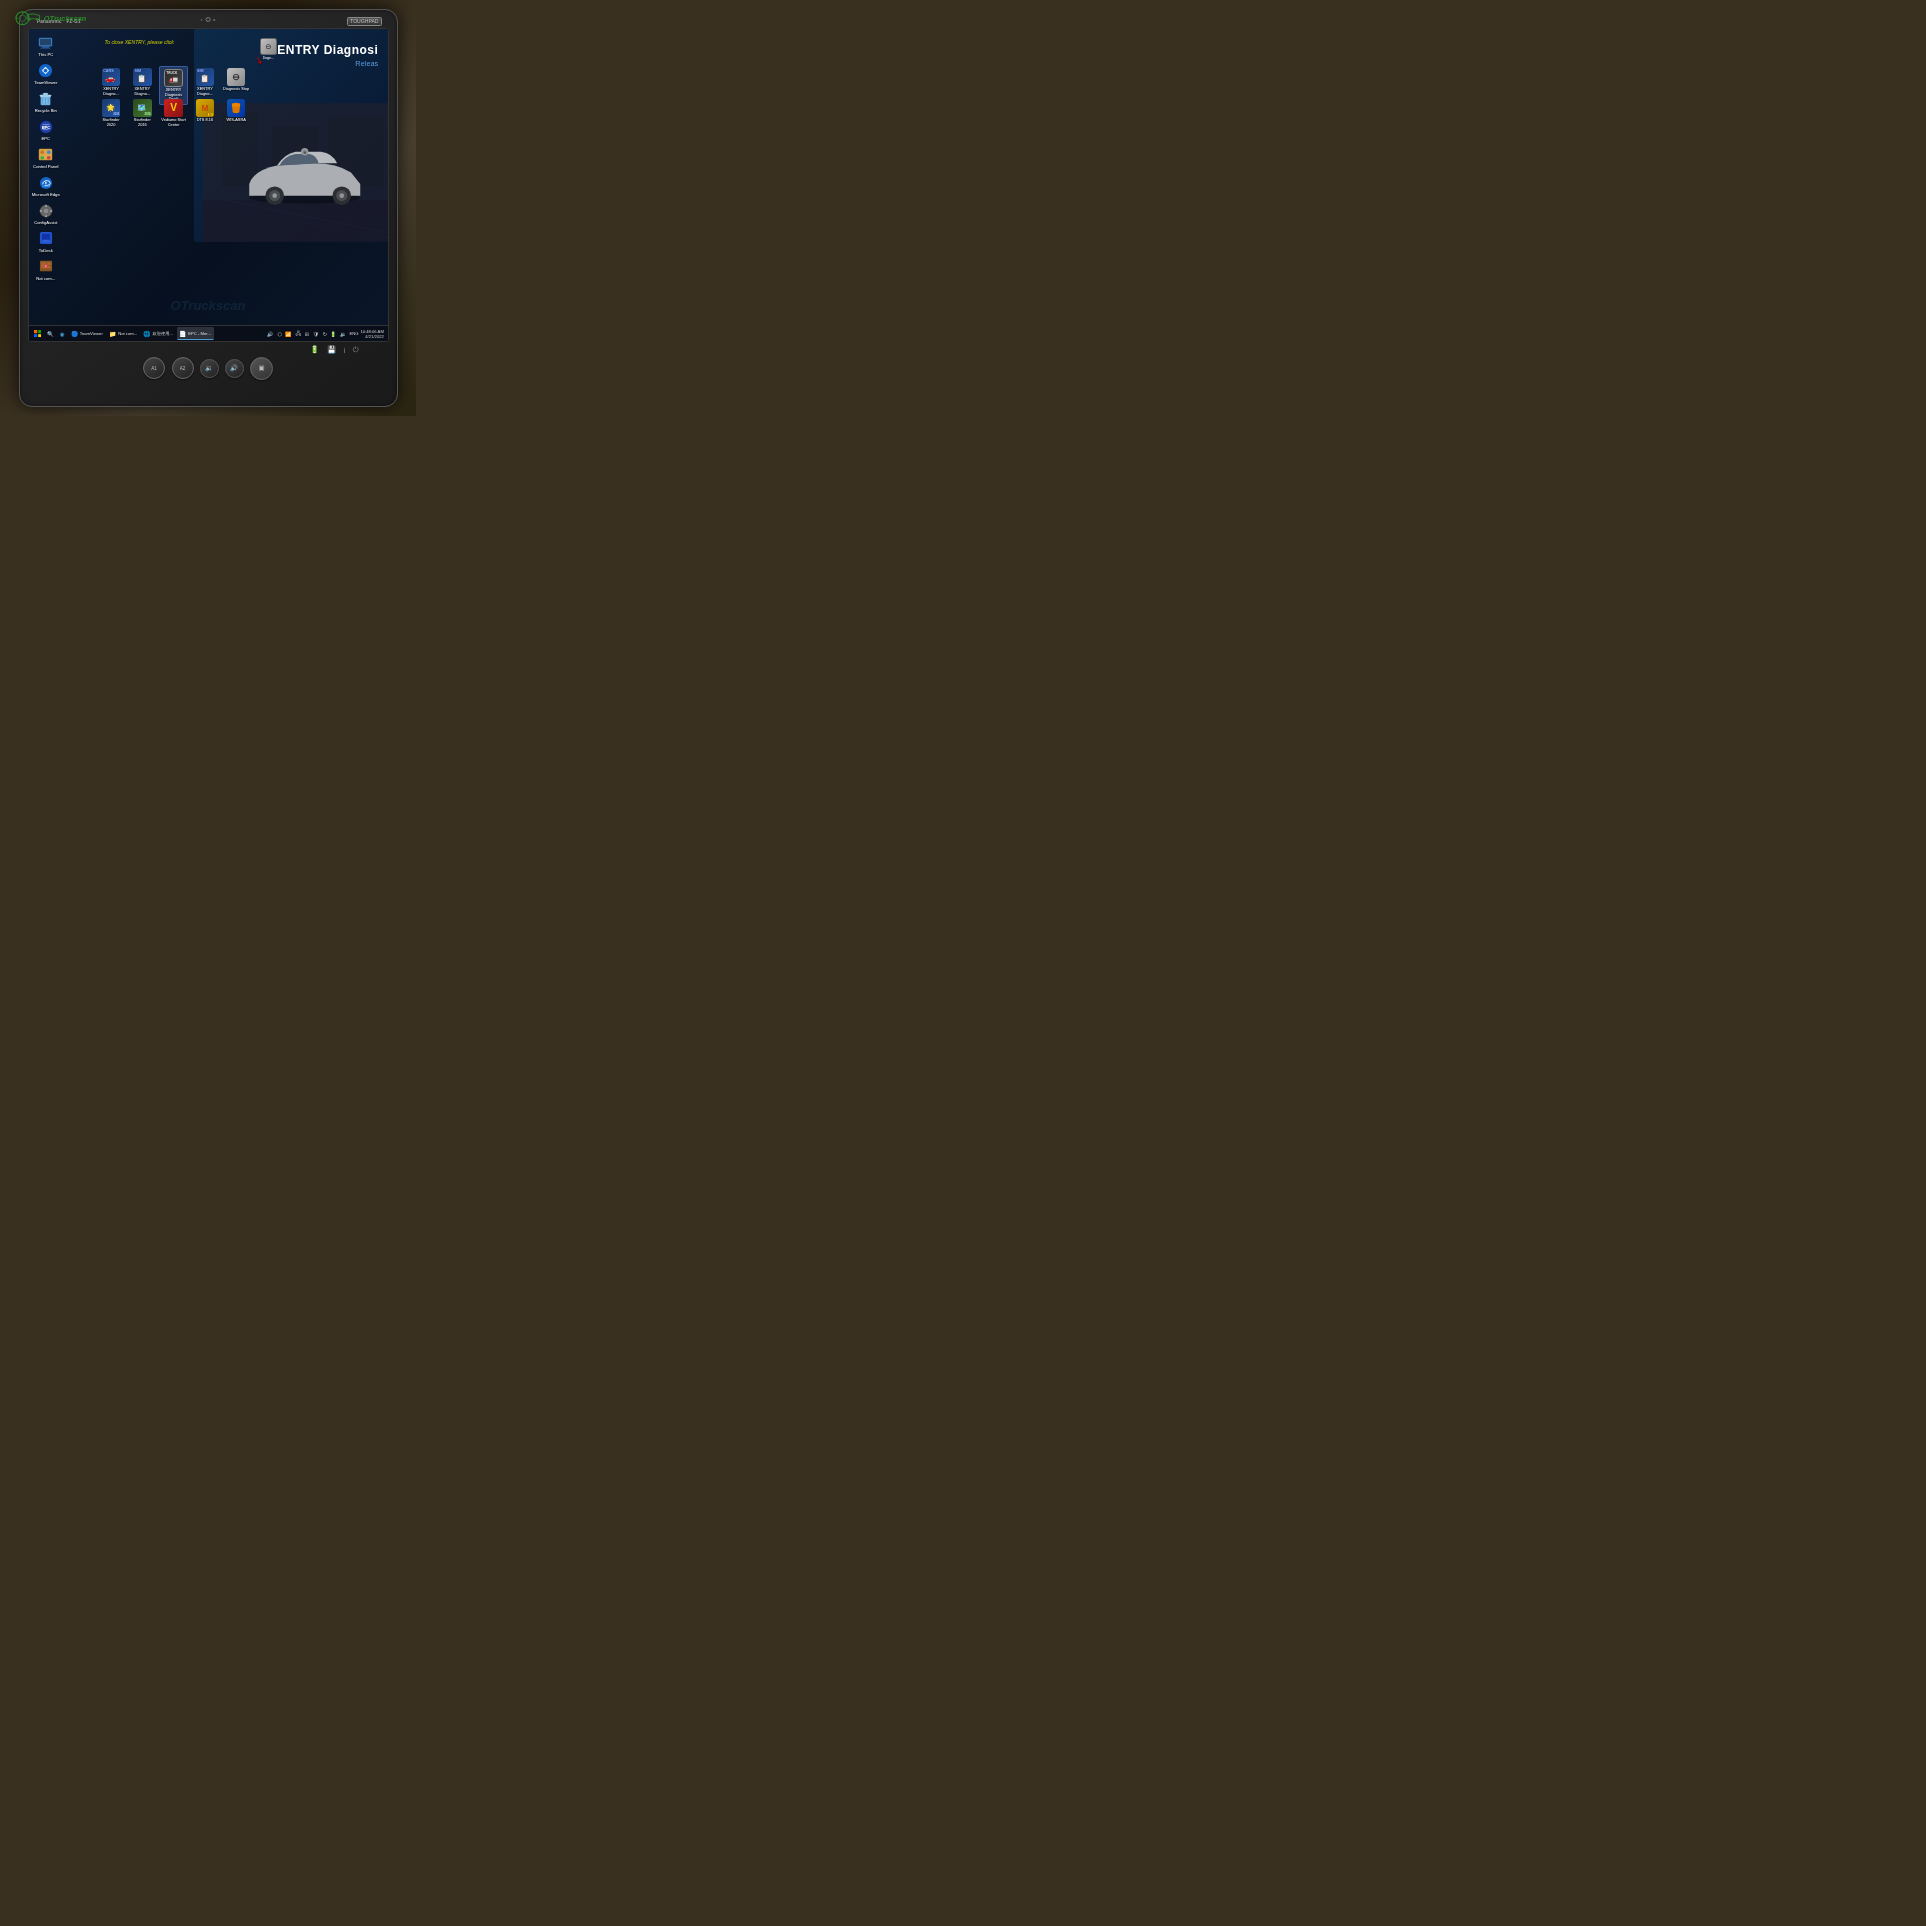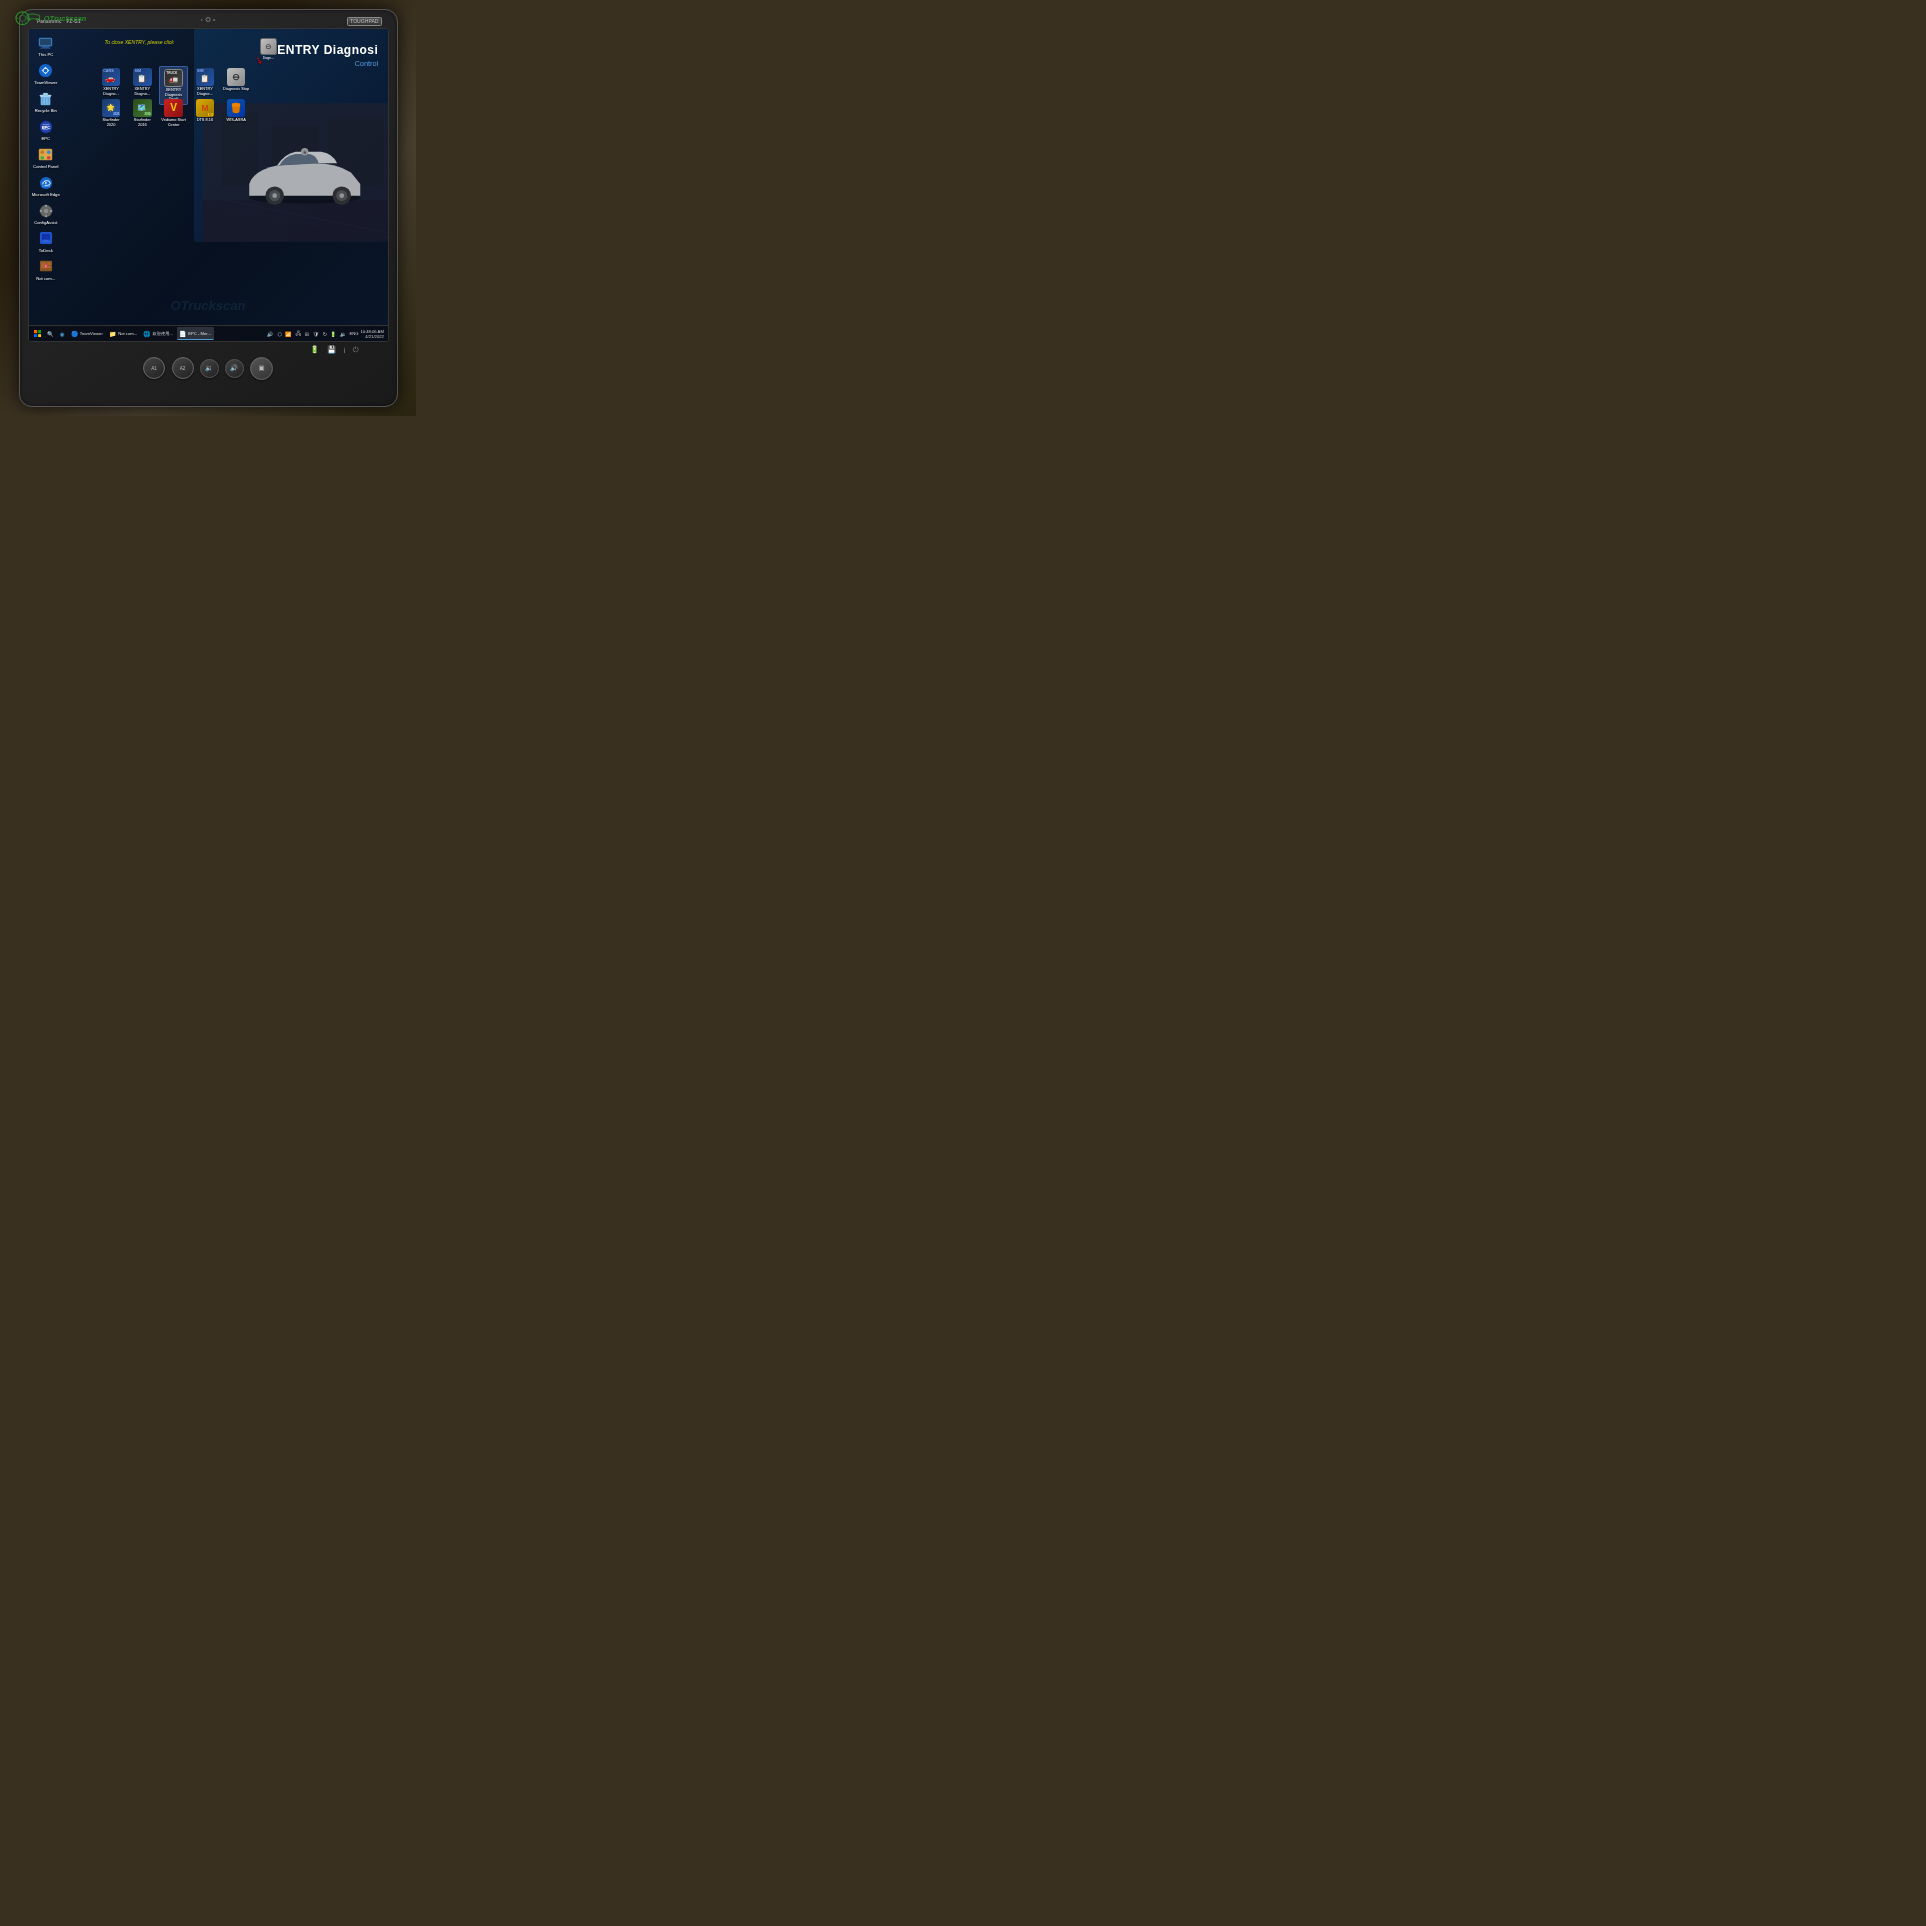--- a/index.html
+++ b/index.html
@@ -406,21 +406,21 @@
         <div class="tablet-dot"></div>
       </div>
       <div class="tablet-toughpad">TOUGHPAD</div>
     </div>
 
     <div class="screen">
       <div class="desktop-bg">
 
         <div class="xentry-panel">
           <div class="xentry-title">XENTRY Diagnosi</div>
-          <div class="xentry-subtitle">Control</div>
+          <div class="xentry-subtitle">Releas</div>
 
           <div class="car-area">
             <svg viewBox="0 0 400 300" style="width:100%;height:100%;opacity:0.85;">
 
               <rect x="0" y="200" width="400" height="100" fill="#1a1a2a"></rect>
 
               <line x1="0" y1="200" x2="400" y2="280" stroke="#2a2a3a" stroke-width="1"></line>
               <line x1="0" y1="220" x2="400" y2="290" stroke="#2a2a3a" stroke-width="0.5"></line>
               <line x1="80" y1="200" x2="100" y2="300" stroke="#2a2a3a" stroke-width="0.5"></line>
               <line x1="160" y1="200" x2="180" y2="300" stroke="#2a2a3a" stroke-width="0.5"></line>

